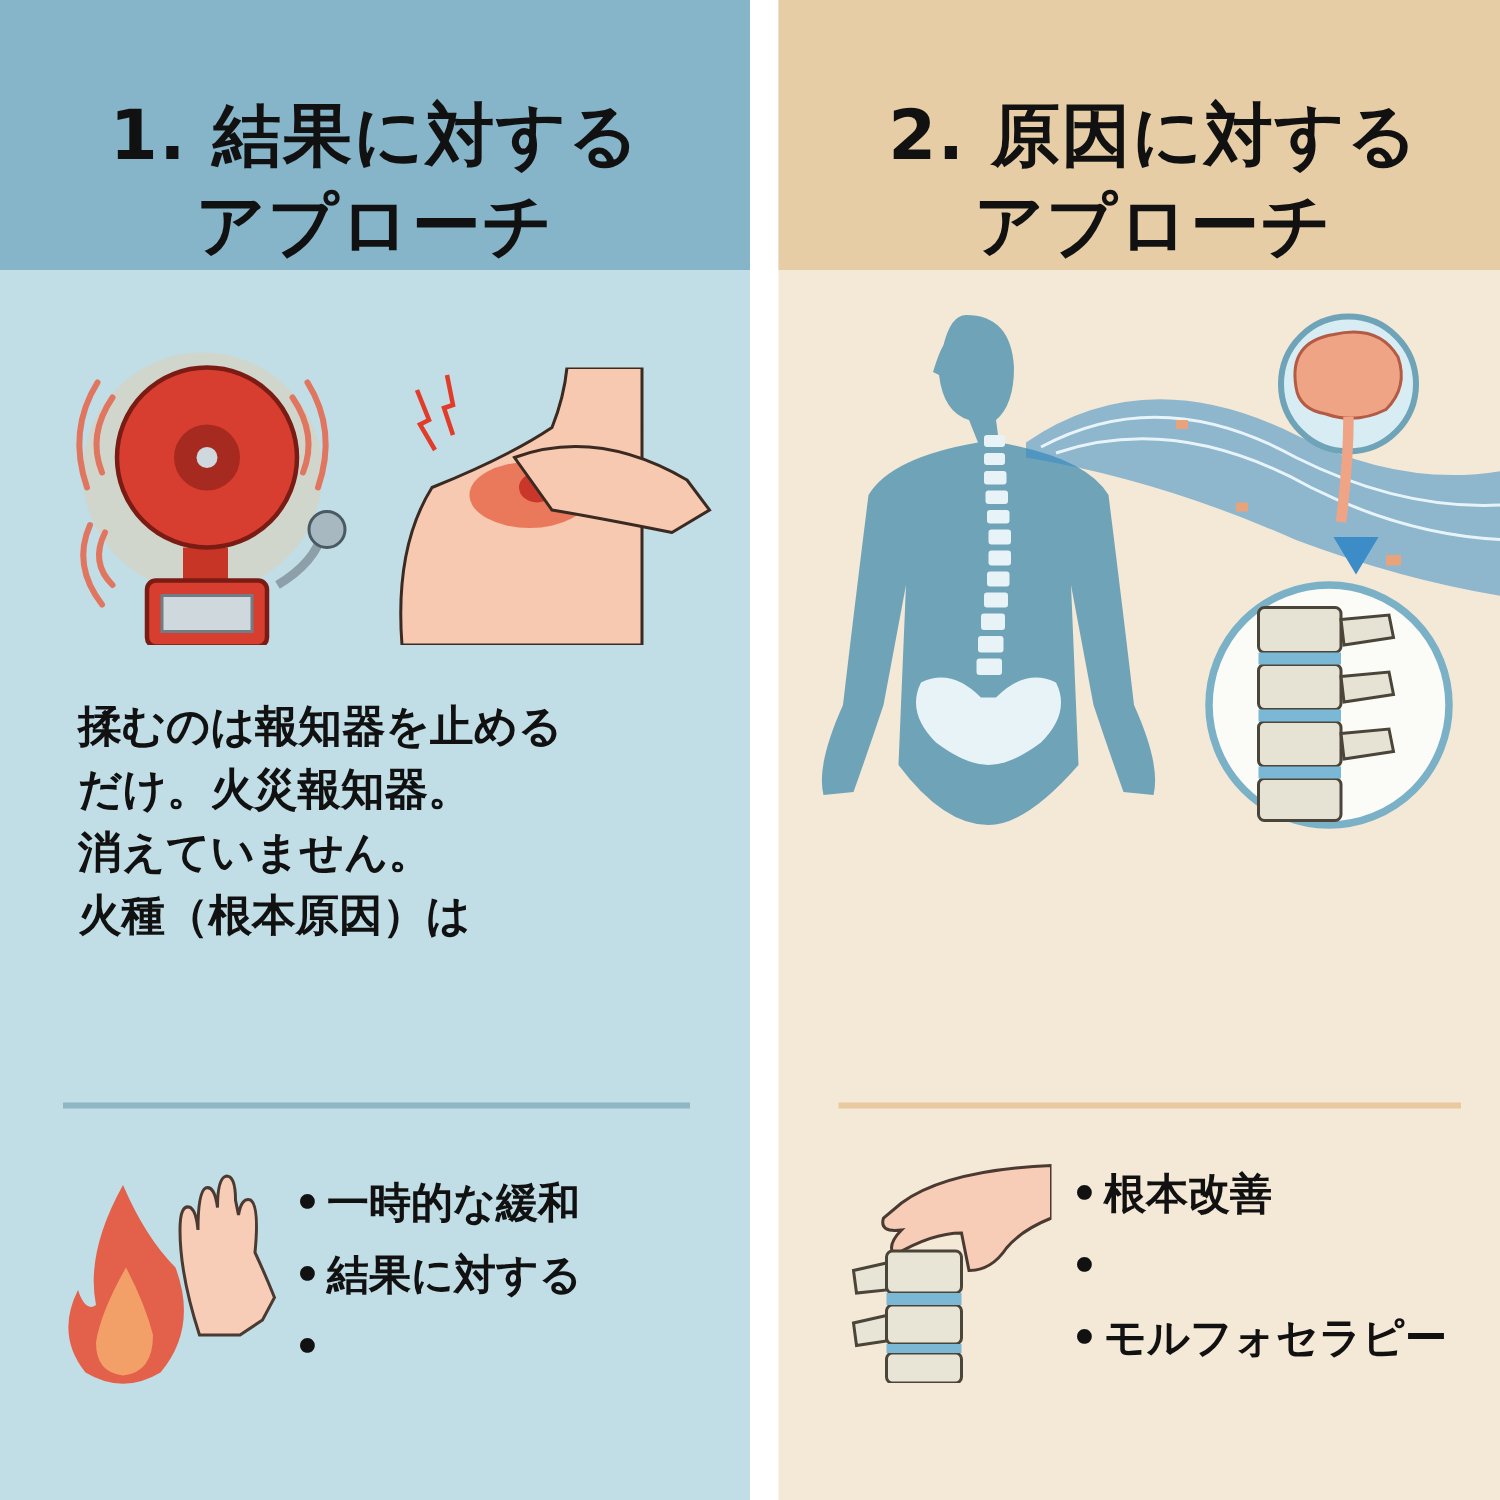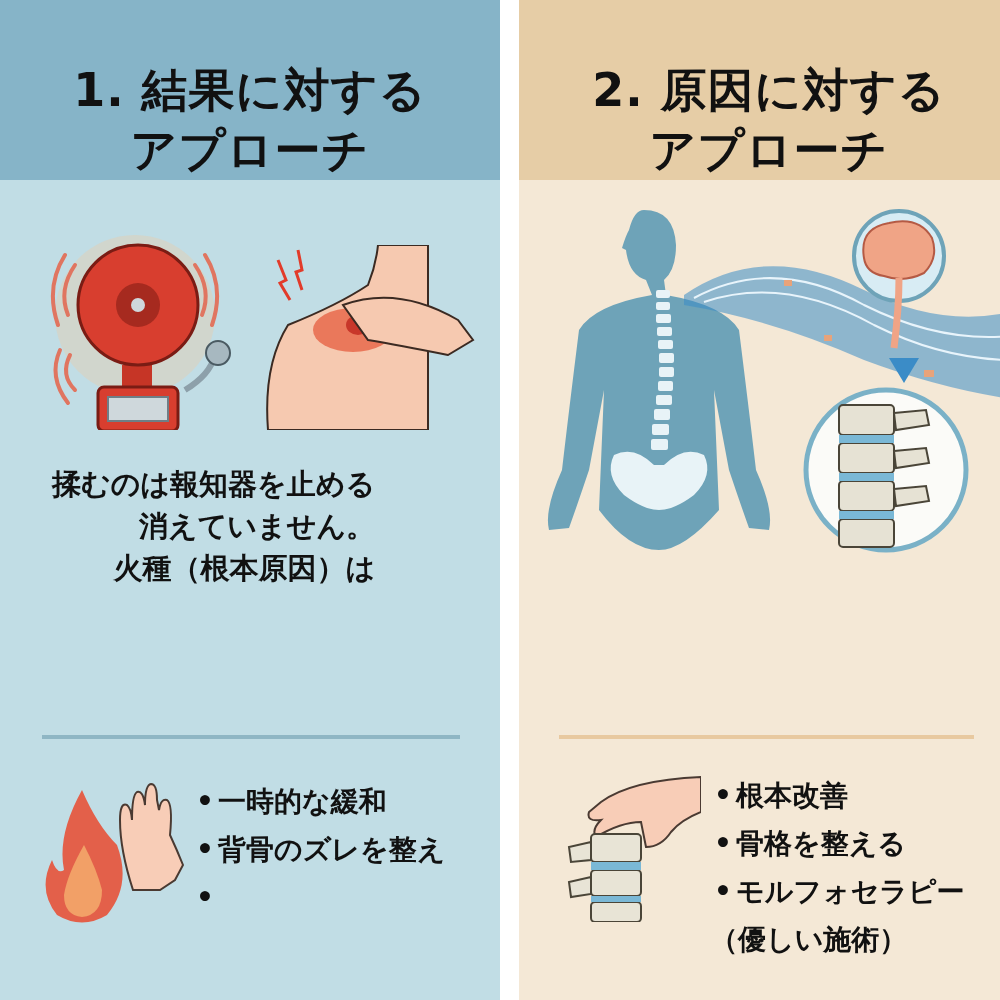--- a/index.html
+++ b/index.html
@@ -7,21 +7,21 @@
   body { font-family: "DejaVu Sans", "Liberation Sans", sans-serif; color: #111; position: relative; }
   .panel { position: absolute; top: 0; width: 500px; height: 1000px; }
   .panel.left { left: 0; background: #c1dde5; }
   .panel.right { left: 500px; background: #f4e8d6; margin-left: 19px; }
   .header { position: absolute; top: 0; left: 0; width: 500px; height: 180px;
     display: flex; flex-direction: column; align-items: center; justify-content: flex-end; }
   .left .header { background: #86b4c8; }
   .right .header { background: #e6cda6; }
   .header .line { font-size: 46px; font-weight: bold; line-height: 60px; letter-spacing: 1px; white-space: nowrap; }
   .body-text { position: absolute; font-size: 29px; font-weight: bold; line-height: 42px; white-space: nowrap; }
-  .left .body-text { left: 52px; top: 463px; text-align: right; }
+  .left .body-text { left: 52px; top: 463px; }
   .right .body-text { left: 48px; top: 578px; }
   .divider { position: absolute; top: 735px; height: 4px; }
   .left .divider { left: 42px; width: 418px; background: #8fb6c4; }
   .right .divider { left: 40px; width: 415px; background: #e8c9a0; }
   .bullets { position: absolute; list-style: none; font-size: 28px; font-weight: bold; line-height: 48px; white-space: nowrap; }
   .left .bullets { left: 196px; top: 778px; }
   .right .bullets { left: 195px; top: 772px; }
   .bullets li { display: flex; }
   .bullets .dot { width: 22px; }
   .bullets .sub { padding-left: 0; margin-left: -4px; }
@@ -65,20 +65,21 @@
       <ellipse cx="95" cy="85" rx="40" ry="22" fill="#e86a4c" opacity="0.85"></ellipse>
       <ellipse cx="100" cy="80" rx="12" ry="10" fill="#c8372a"></ellipse>
       <path d="M85 60 Q140 40 200 75 L215 95 L190 110 Q140 100 110 95Z" fill="#f6c9b0" stroke="#3b2a22" stroke-width="2"></path>
       <path d="M20 15 L28 35 L22 38 L32 55" stroke="#e23b2a" stroke-width="3" fill="none"></path>
       <path d="M40 5 L44 25 L38 27 L44 45" stroke="#e23b2a" stroke-width="3" fill="none"></path>
     </svg>
   </div>
 
   <div class="body-text">
     <div>揉むのは報知器を止める</div>
+    <div>だけ。火災報知器。</div>
     <div>消えていません。</div>
     <div>火種（根本原因）は</div>
   </div>
 
   <div class="divider"></div>
 
   <div class="illus" style="left:42px;top:785px;">
     <svg width="85" height="140" viewBox="0 0 85 140">
       <path d="M40 5 Q55 40 75 60 Q90 100 65 130 Q40 145 15 130 Q-5 105 10 75 Q15 90 22 85 Q15 50 40 5Z" fill="#e3604a"></path>
       <path d="M42 60 Q55 85 60 105 Q60 130 40 132 Q22 130 22 110 Q25 90 42 60Z" fill="#f2a067"></path>
@@ -90,21 +91,21 @@
     </svg>
   </div>
 
   <ul class="bullets">
     <li>
         <span class="dot">•</span>
         <span>一時的な緩和</span>
       </li>
     <li>
         <span class="dot">•</span>
-        <span>背骨のズレを整え</span>
+        <span>結果に対する</span>
       </li>
     <li>
         <span class="dot">•</span>
       </li>
   </ul>
 </div>
 
 <div class="panel right">
   <div class="header">
     <div class="line">2. 原因に対する</div>
@@ -192,23 +193,19 @@
     </svg>
   </div>
 
   <ul class="bullets">
     <li>
         <span class="dot">•</span>
         <span>根本改善</span>
       </li>
     <li>
         <span class="dot">•</span>
-        <span>骨格を整える</span>
       </li>
     <li>
         <span class="dot">•</span>
         <span>モルフォセラピー</span>
-      </li>
-    <li>
-        <span class="sub">（優しい施術）</span>
       </li>
   </ul>
 </div>
 
 </body></html>

